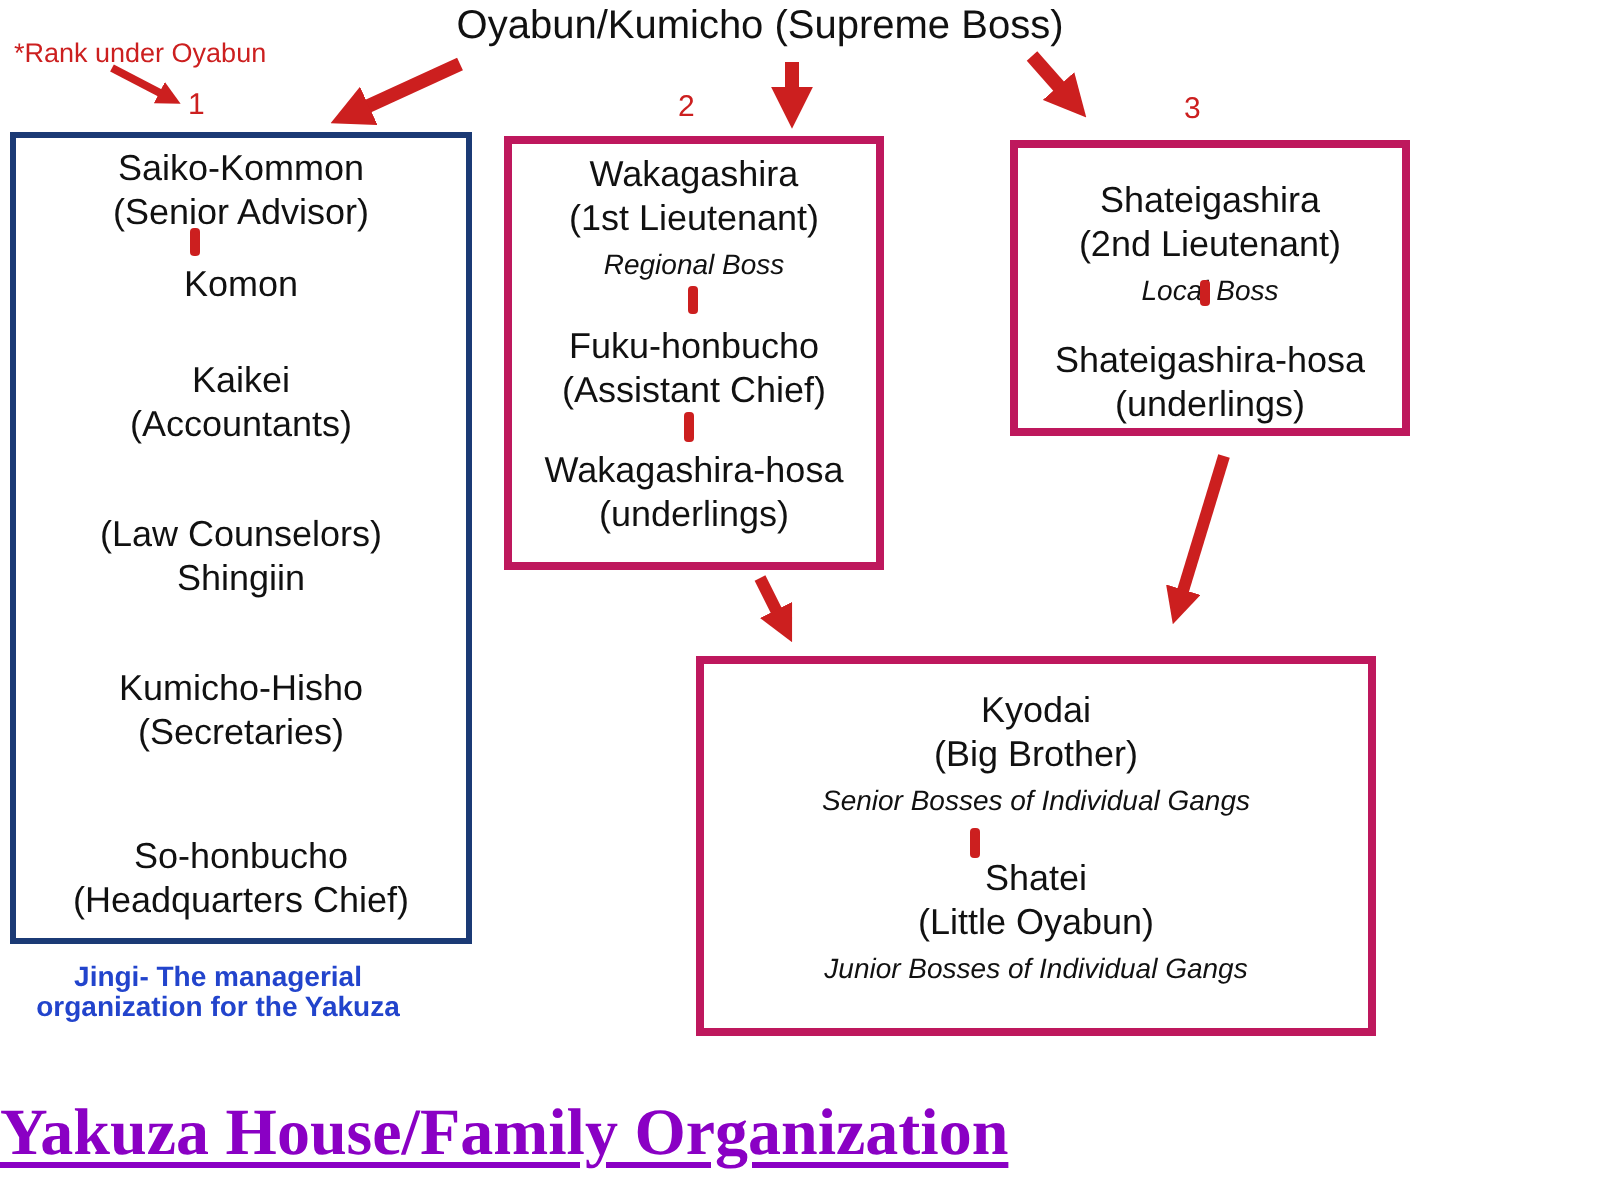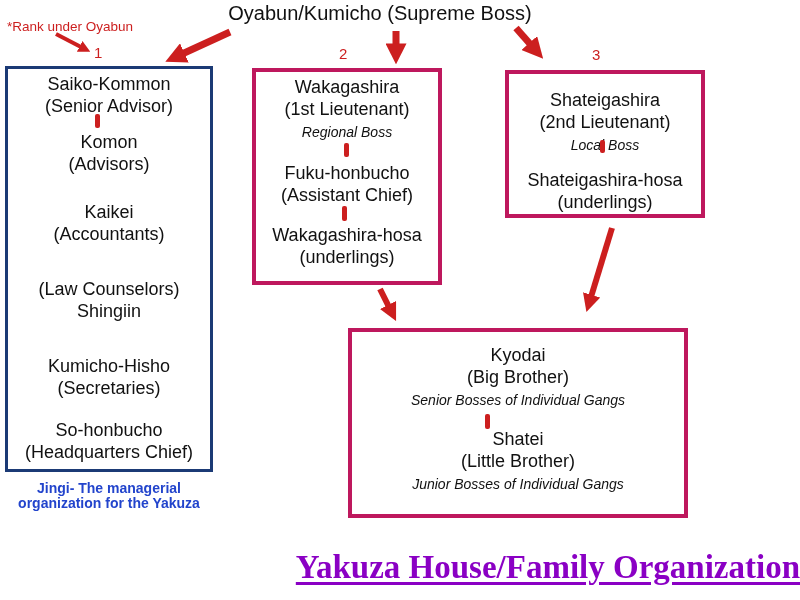--- a/index.html
+++ b/index.html
@@ -9,51 +9,50 @@
   .heading{left:0;top:2px;width:760px;text-align:center;font-size:20px;color:#111;}
   .footnote{left:7px;top:19px;font-size:13.5px;font-weight:normal;color:#cc1f1f;}
   .bnum{font-size:15px;color:#cc1f1f;}
   .orgbox{box-sizing:border-box;text-align:center;color:#111;}
   .navy-border{border:3px solid #1b3a75;}
   .green-border{border:4px solid #be185d;}
   .row{font-size:18px;line-height:22px;white-space:nowrap;}
   .note{font-size:14px;line-height:24px;font-style:italic;white-space:nowrap;}
   .sp18{height:18px;} .sp12{height:12px;} .sp16{height:16px;}
   .entry-1{margin-bottom:14px;} .entry-2{margin-bottom:26px;}
-  .entry-3{margin-bottom:33px;} .entry-4{margin-bottom:33px;} .entry-5{margin-bottom:20px;}
+  .entry-3{margin-bottom:33px;} .entry-4{margin-bottom:33px;} .entry-5{margin-bottom:40px;}
   .tick{position:absolute;width:5px;background:#cc1f1f;border-radius:2px;}
   .caption{left:0;top:481px;width:218px;text-align:center;font-size:14px;line-height:15px;
            font-weight:bold;color:#2244cc;}
-  .main-title{left:0;top:546px;width:800px;text-align:right;
+  .main-title{left:0;top:546px;width:800px;text-align:left;
               font-family:"Liberation Serif",serif;font-weight:bold;font-size:33px;
               color:#8a00c4;line-height:42px;white-space:nowrap;}
   .main-title span{text-decoration:underline;text-decoration-thickness:3px;text-underline-offset:4px;}
   svg.overlay{position:absolute;left:0;top:0;pointer-events:none;}
 </style>
 </head>
 <body>
 
 <div class="canvas">
 
   <div class="abs heading">Oyabun/Kumicho (Supreme Boss)</div>
 
   <div class="abs footnote">*Rank under Oyabun</div>
 
   <div class="abs bnum" style="left:94px;top:44px;">1</div>
   <div class="abs bnum" style="left:339px;top:45px;">2</div>
   <div class="abs bnum" style="left:592px;top:46px;">3</div>
 
-  <div class="abs orgbox navy-border" style="left:5px;top:66px;width:208px;height:406px;padding-top:4px;">
+  <div class="abs orgbox navy-border" style="left:5px;top:66px;width:231px;height:406px;padding-top:4px;">
     <div class="entry-1">
       <div class="row">Saiko-Kommon</div>
       <div class="row">(Senior Advisor)</div>
     </div>
     <div class="entry-2">
       <div class="row">Komon</div>
-      <div class="row">(Advisors)</div>
     </div>
     <div class="entry-3">
       <div class="row">Kaikei</div>
       <div class="row">(Accountants)</div>
     </div>
     <div class="entry-4">
       <div class="row">(Law Counselors)</div>
       <div class="row">Shingiin</div>
     </div>
     <div class="entry-5">
@@ -91,21 +90,21 @@
     <div class="row">Shateigashira-hosa</div>
     <div class="row">(underlings)</div>
   </div>
 
   <div class="abs orgbox green-border" style="left:348px;top:328px;width:340px;height:190px;padding-top:12px;">
     <div class="row">Kyodai</div>
     <div class="row">(Big Brother)</div>
     <div class="note">Senior Bosses of Individual Gangs</div>
     <div class="sp16"></div>
     <div class="row">Shatei</div>
-    <div class="row">(Little Brother)</div>
+    <div class="row">(Little Oyabun)</div>
     <div class="note">Junior Bosses of Individual Gangs</div>
   </div>
 
   <div class="tick" style="left:95px;top:114px;height:14px;"></div>
   <div class="tick" style="left:344px;top:143px;height:14px;"></div>
   <div class="tick" style="left:342px;top:206px;height:15px;"></div>
   <div class="tick" style="left:600px;top:140px;height:13px;"></div>
   <div class="tick" style="left:485px;top:414px;height:15px;"></div>
 
   <svg class="overlay" width="800" height="600" viewBox="0 0 800 600">

